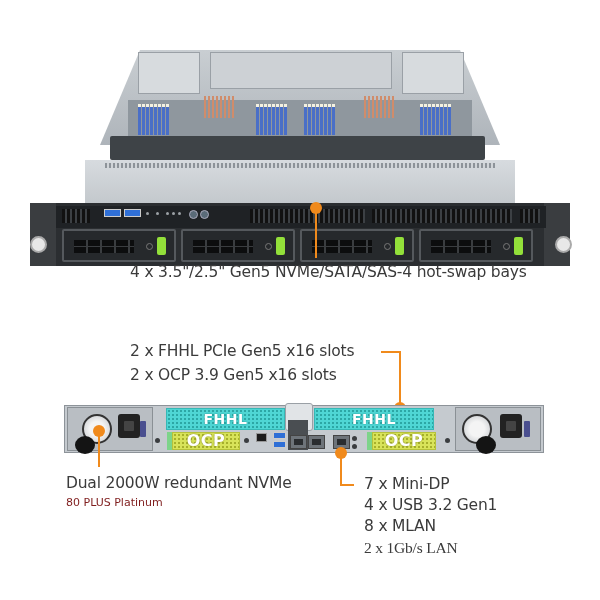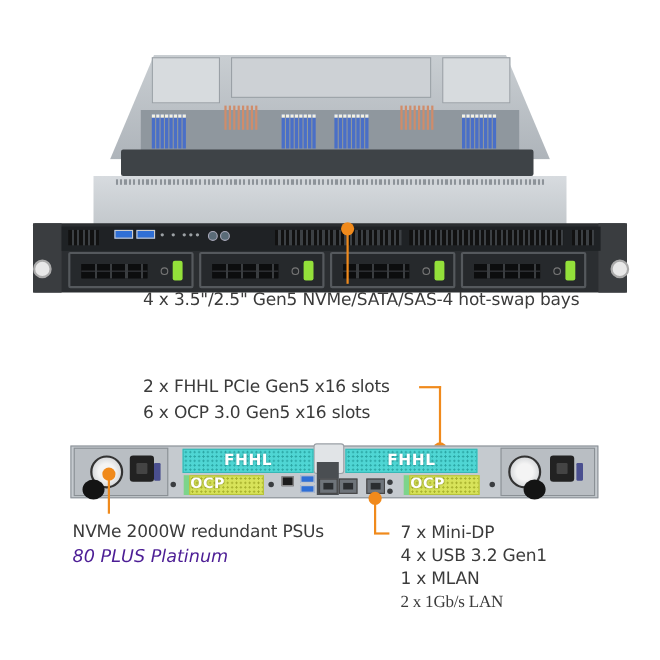--- a/index.html
+++ b/index.html
@@ -1,18 +1,18 @@
 <!DOCTYPE html>
 <html><head>
 <meta charset="utf-8">
 <style>
   html, body { margin:0; padding:0; background:#ffffff; }
   body { width:600px; height:600px; position:relative; overflow:hidden; font-family:"DejaVu Sans", sans-serif; color:#3a3a3a; }
   .label { position:absolute; font-size:15.5px; line-height:21px; color:#3b3b3b; white-space:nowrap; letter-spacing:-0.2px; }
-  .sublabel { position:absolute; font-size:16px; color:#4c1d95; white-space:nowrap;font-style:italic; }
+  .sublabel { position:absolute; font-size:11px; color:#7f1d1d; white-space:nowrap; }
   .orange-line { position:absolute; background:#f08a1c; }
   .orange-dot { position:absolute; width:12px; height:12px; border-radius:50%; background:#f08a1c; }
 
   
   .chassis-top { position:absolute; left:100px; top:50px; width:400px; height:95px;
     background:linear-gradient(#c9ced2,#aeb4ba); clip-path:polygon(10% 0,90% 0,100% 100%,0 100%); }
   .riser { position:absolute; background:#d7dbde; border:1px solid #9aa0a6; }
   .mb { position:absolute; left:128px; top:100px; width:344px; height:38px; background:#8f979e; }
   .dimm-group { position:absolute; height:28px; display:flex; gap:1px; }
   .dimm { width:3px; height:28px; background:#4a6fc7; border-top:3px solid #f4f1e0; }
@@ -44,21 +44,21 @@
   .psu-inlet { position:absolute; width:22px; height:24px; background:#222; border-radius:3px; }
   .psu-inlet::after{ content:""; position:absolute; left:6px; top:7px; width:10px; height:10px; background:#444; border-radius:1px; }
   .psu-handle { position:absolute; width:20px; height:18px; background:#141414; border-radius:50%; }
   .psu-clip { position:absolute; width:6px; height:16px; background:#4a4f8f; border-radius:1px; }
   .fhhl { position:absolute; height:22px; background:#4fd6d4; border:1px solid #36b8b6;
     background-image:radial-gradient(#2ca7a5 35%, transparent 40%); background-size:4px 4px; box-sizing:border-box;
     color:#ffffff; font-weight:bold; font-size:14px; line-height:20px; text-align:center; letter-spacing:0.5px;
     text-shadow:0 0 2px #1f8f8d; }
   .ocp { position:absolute; height:18px; background:#d8e35a; border:1px solid #b6c23a;
     background-image:radial-gradient(#a7b02c 35%, transparent 40%); background-size:4px 4px; box-sizing:border-box;
-    color:#ffffff; font-weight:bold; font-size:13px; line-height:16px; text-align:left; letter-spacing:0.5px;
+    color:#ffffff; font-weight:bold; font-size:16px; line-height:16px; text-align:center; letter-spacing:0.5px;
     text-shadow:0 0 2px #7c8420; }
   .ocp-tab { position:absolute; width:5px; height:18px; background:#7dd48a; }
   .center-latch { position:absolute; left:285px; top:403px; width:26px; height:26px; background:#e1e4e7; border:1px solid #9aa0a6; border-radius:3px; }
   .center-block { position:absolute; left:288px; top:420px; width:20px; height:30px; background:#4a4e52; }
   .minidp { position:absolute; width:9px; height:7px; background:#1c1c1c; border:1px solid #999; }
   .rj45 { position:absolute; width:15px; height:12px; background:#6e747a; border:1px solid #444; }
   .rj45::after { content:""; position:absolute; left:3px; top:3px; width:9px; height:6px; background:#2a2d30; }
   .screw { position:absolute; width:5px; height:5px; border-radius:50%; background:#3a3d40; }
 </style>
 </head>
@@ -178,21 +178,21 @@
       <div class="bay-lock"></div>
       <div class="bay-latch"></div>
     </div>
 </div>
 
 <div class="orange-dot" style="left:310px;top:202px;"></div>
 <div class="orange-line" style="left:315px;top:208px;width:2px;height:50px;"></div>
 <div class="label" style="left:130px;top:262px;">4 x 3.5"/2.5" Gen5 NVMe/SATA/SAS-4 hot-swap bays</div>
 
 <div class="label" style="left:130px;top:341px;">2 x FHHL PCIe Gen5 x16 slots</div>
-<div class="label" style="left:130px;top:365px;">6 x OCP 3.0 Gen5 x16 slots</div>
+<div class="label" style="left:130px;top:365px;">2 x OCP 3.9 Gen5 x16 slots</div>
 <div class="orange-line" style="left:381px;top:351px;width:20px;height:2px;"></div>
 <div class="orange-line" style="left:399px;top:351px;width:2px;height:55px;"></div>
 <div class="orange-dot" style="left:394px;top:402px;"></div>
 
 <div>
   <div class="rear"></div>
 
   <div class="psu" style="left:67px;"></div>
   <div class="psu-fan" style="left:82px;top:414px;"></div>
   <div class="psu-inlet" style="left:118px;top:414px;"></div>
@@ -224,22 +224,22 @@
   <div class="rj45" style="left:333px;top:435px;"></div>
   <div class="screw" style="left:352px;top:436px;"></div>
   <div class="screw" style="left:352px;top:444px;"></div>
   <div class="screw" style="left:244px;top:438px;"></div>
   <div class="screw" style="left:445px;top:438px;"></div>
   <div class="screw" style="left:155px;top:438px;"></div>
 </div>
 
 <div class="orange-dot" style="left:93px;top:425px;"></div>
 <div class="orange-line" style="left:98px;top:431px;width:2px;height:36px;"></div>
-<div class="label" style="left:66px;top:473px;">NVMe 2000W  redundant PSUs</div>
+<div class="label" style="left:66px;top:473px;">Dual 2000W  redundant NVMe</div>
 <div class="sublabel" style="left:66px;top:496px;">80 PLUS Platinum</div>
 
 <div class="orange-dot" style="left:335px;top:447px;"></div>
 <div class="orange-line" style="left:340px;top:453px;width:2px;height:32px;"></div>
 <div class="orange-line" style="left:340px;top:484px;width:14px;height:2px;"></div>
 <div class="label" style="left:364px;top:474px;">7 x Mini-DP</div>
 <div class="label" style="left:364px;top:495px;">4 x USB 3.2 Gen1</div>
-<div class="label" style="left:364px;top:516px;">1 x MLAN</div>
+<div class="label" style="left:364px;top:516px;">8 x MLAN</div>
 <div class="label" style="left:364px;top:537px;font-family:Liberation Serif, serif;">2 x 1Gb/s LAN</div>
 
 </body></html>

